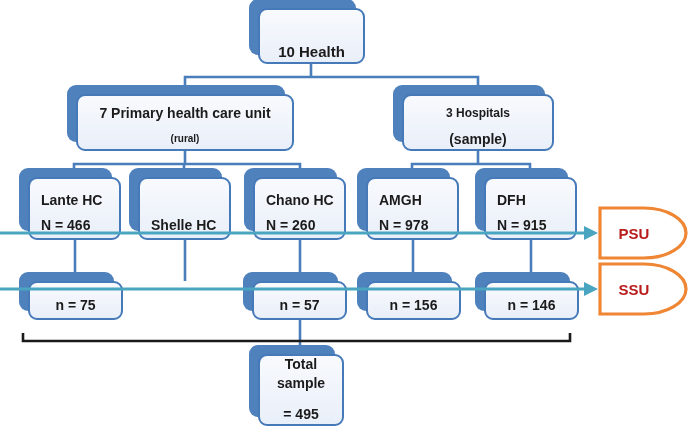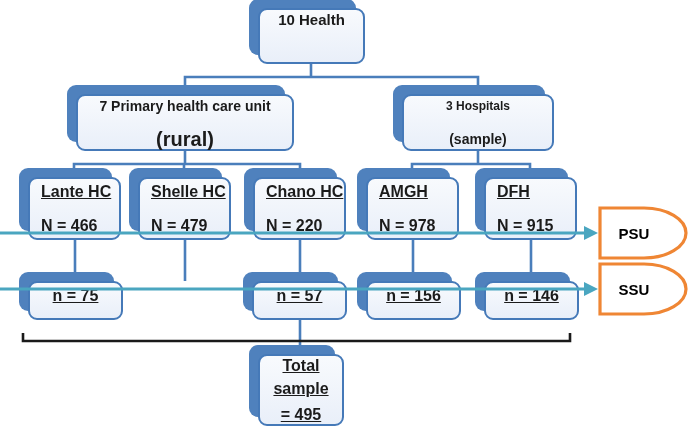--- a/index.html
+++ b/index.html
@@ -12,37 +12,37 @@
   .layer-over{z-index:3;}
   .node{position:absolute;z-index:2;}
   .shadow{
     position:absolute;left:-9px;top:-9px;width:100%;height:100%;
     background:var(--box-shadow,#4f81bd);border-radius:9px;
   }
   .face{
     position:absolute;left:0;top:0;right:0;bottom:0;
     background:linear-gradient(180deg,#f8fafd 0%,#e9eff9 100%);
     border:2.5px solid var(--box-border,#4579b8);border-radius:9px;
-    display:flex;flex-direction:column;justify-content:space-between;
+    display:flex;flex-direction:column;justify-content:flex-end;
   }
   .face.center{align-items:center;text-align:center;}
   .face.left{align-items:flex-start;padding-left:11px;}
   .ln{line-height:20px;font-size:15px;}
-  .ln-sm{line-height:25px;font-size:16px;text-decoration:underline;}
+  .ln-sm{line-height:25px;font-size:14px;}
   .gap{margin-top:6px;}
-  .gap-sm{margin-top:4px;}
+  .gap-sm{margin-top:12px;}
   .conn{stroke:var(--connector,#4a7ebb);stroke-width:2.6;fill:none;}
   .teal{stroke:var(--arrow,#4aa6c0);stroke-width:3;fill:none;}
   .teal-head{fill:var(--arrow,#4aa6c0);stroke:none;}
   .bracket{stroke:var(--bracket,#1a1a1a);stroke-width:2.6;fill:none;}
   .orange-shape{stroke:var(--accent-orange,#ef8634);stroke-width:3.2;fill:#ffffff;}
   .side-label{
     position:absolute;z-index:4;width:64px;height:50px;
     display:flex;align-items:center;justify-content:center;
-    font-size:15px;color:#000000;
+    font-size:15px;color:#b91c1c;
   }
 </style>
 </head>
 <body>
 
 <div class="canvas">
 
   <svg class="layer layer-under">
     <path class="conn" d="M311,62 V77 M185,96 V77 H478 V96"></path>
     <path class="conn" d="M185,151 V164 M74,177 V164 H300 V177 M184,164 V177"></path>
@@ -55,21 +55,21 @@
     <div class="shadow"></div>
     <div class="face center">
       <div class="ln">10 Health</div>
     </div>
   </div>
 
   <div class="node" style="left:76px;top:94px;width:218px;height:57px">
     <div class="shadow"></div>
     <div class="face center">
       <div class="ln" style="font-size:14px">7 Primary health care unit</div>
-      <div class="ln gap" style="font-size:20px">(rural)</div>
+      <div class="ln gap" style="font-size:10px">(rural)</div>
     </div>
   </div>
   <div class="node" style="left:402px;top:94px;width:152px;height:57px">
     <div class="shadow"></div>
     <div class="face center">
       <div class="ln" style="font-size:12px">3 Hospitals</div>
       <div class="ln gap" style="font-size:14px">(sample)</div>
     </div>
   </div>
 
@@ -77,28 +77,27 @@
     <div class="shadow"></div>
     <div class="face left">
       <div class="ln-sm">Lante HC</div>
       <div class="ln-sm">N = 466</div>
     </div>
   </div>
   <div class="node" style="left:138px;top:177px;width:93px;height:63px">
     <div class="shadow"></div>
     <div class="face left">
       <div class="ln-sm">Shelle HC</div>
-      <div class="ln-sm">N = 479</div>
     </div>
   </div>
   <div class="node" style="left:253px;top:177px;width:93px;height:63px">
     <div class="shadow"></div>
     <div class="face left">
       <div class="ln-sm">Chano HC</div>
-      <div class="ln-sm">N = 220</div>
+      <div class="ln-sm">N = 260</div>
     </div>
   </div>
   <div class="node" style="left:366px;top:177px;width:93px;height:63px">
     <div class="shadow"></div>
     <div class="face left">
       <div class="ln-sm">AMGH</div>
       <div class="ln-sm">N = 978</div>
     </div>
   </div>
   <div class="node" style="left:484px;top:177px;width:93px;height:63px">

